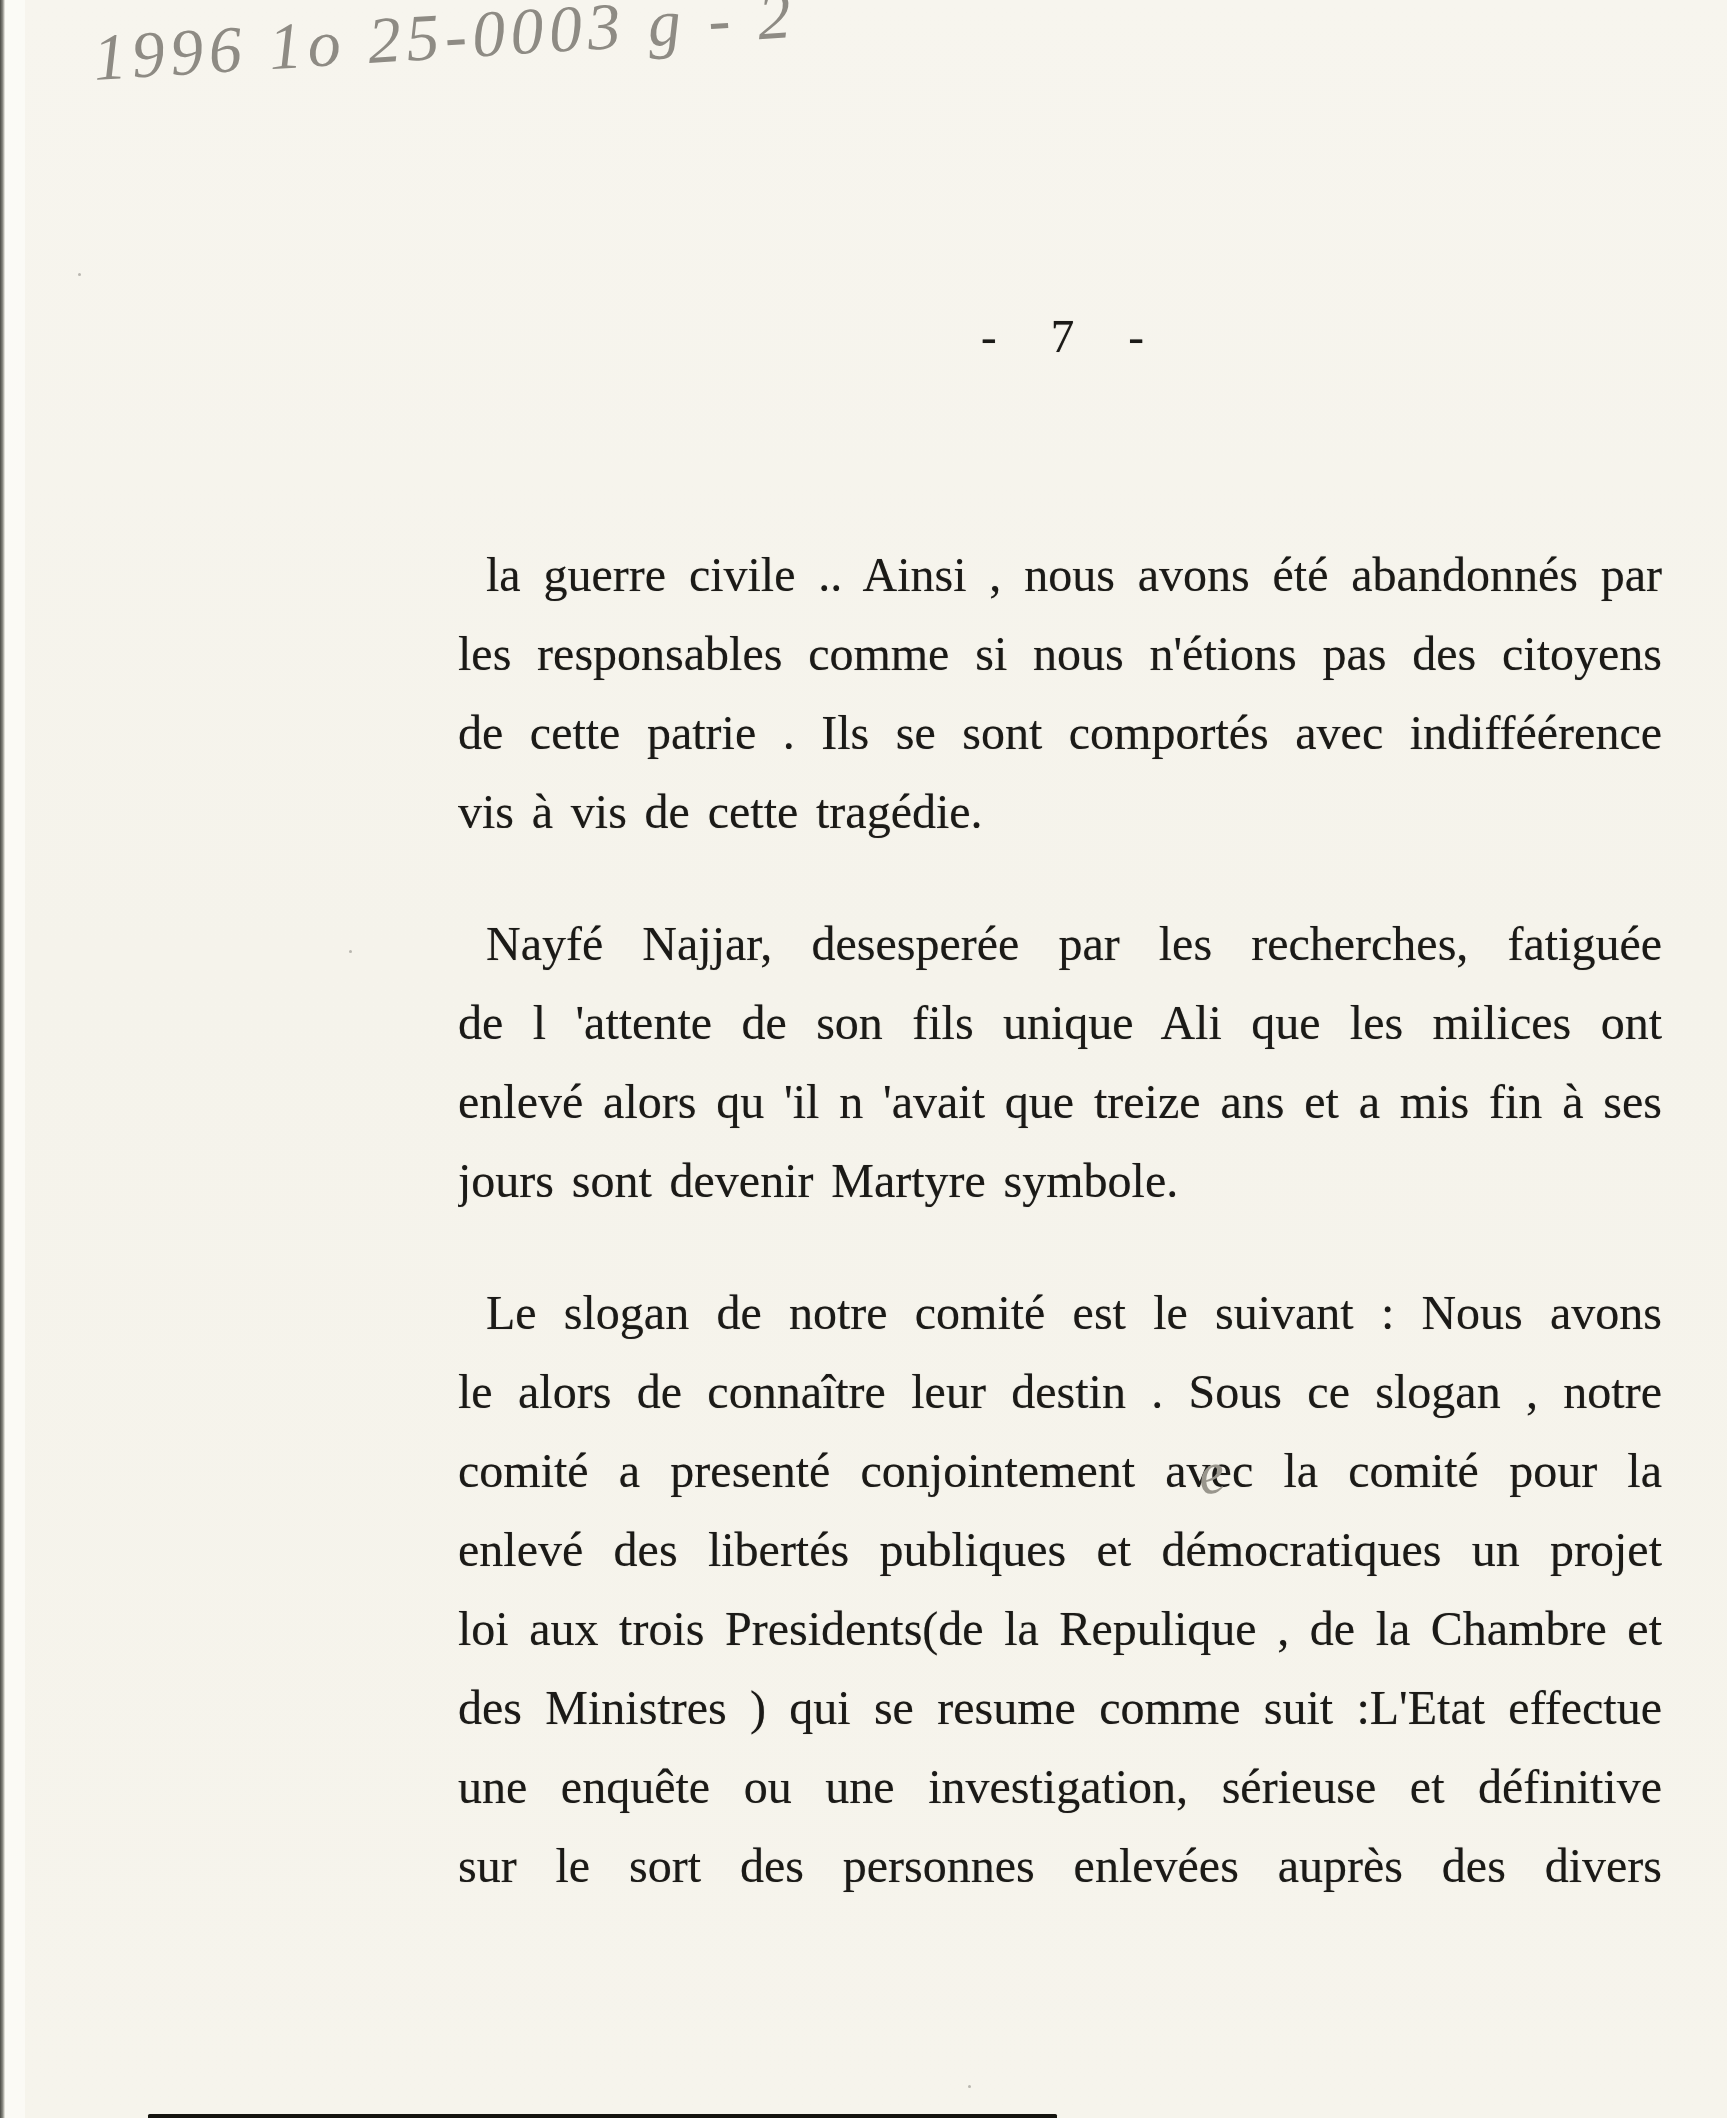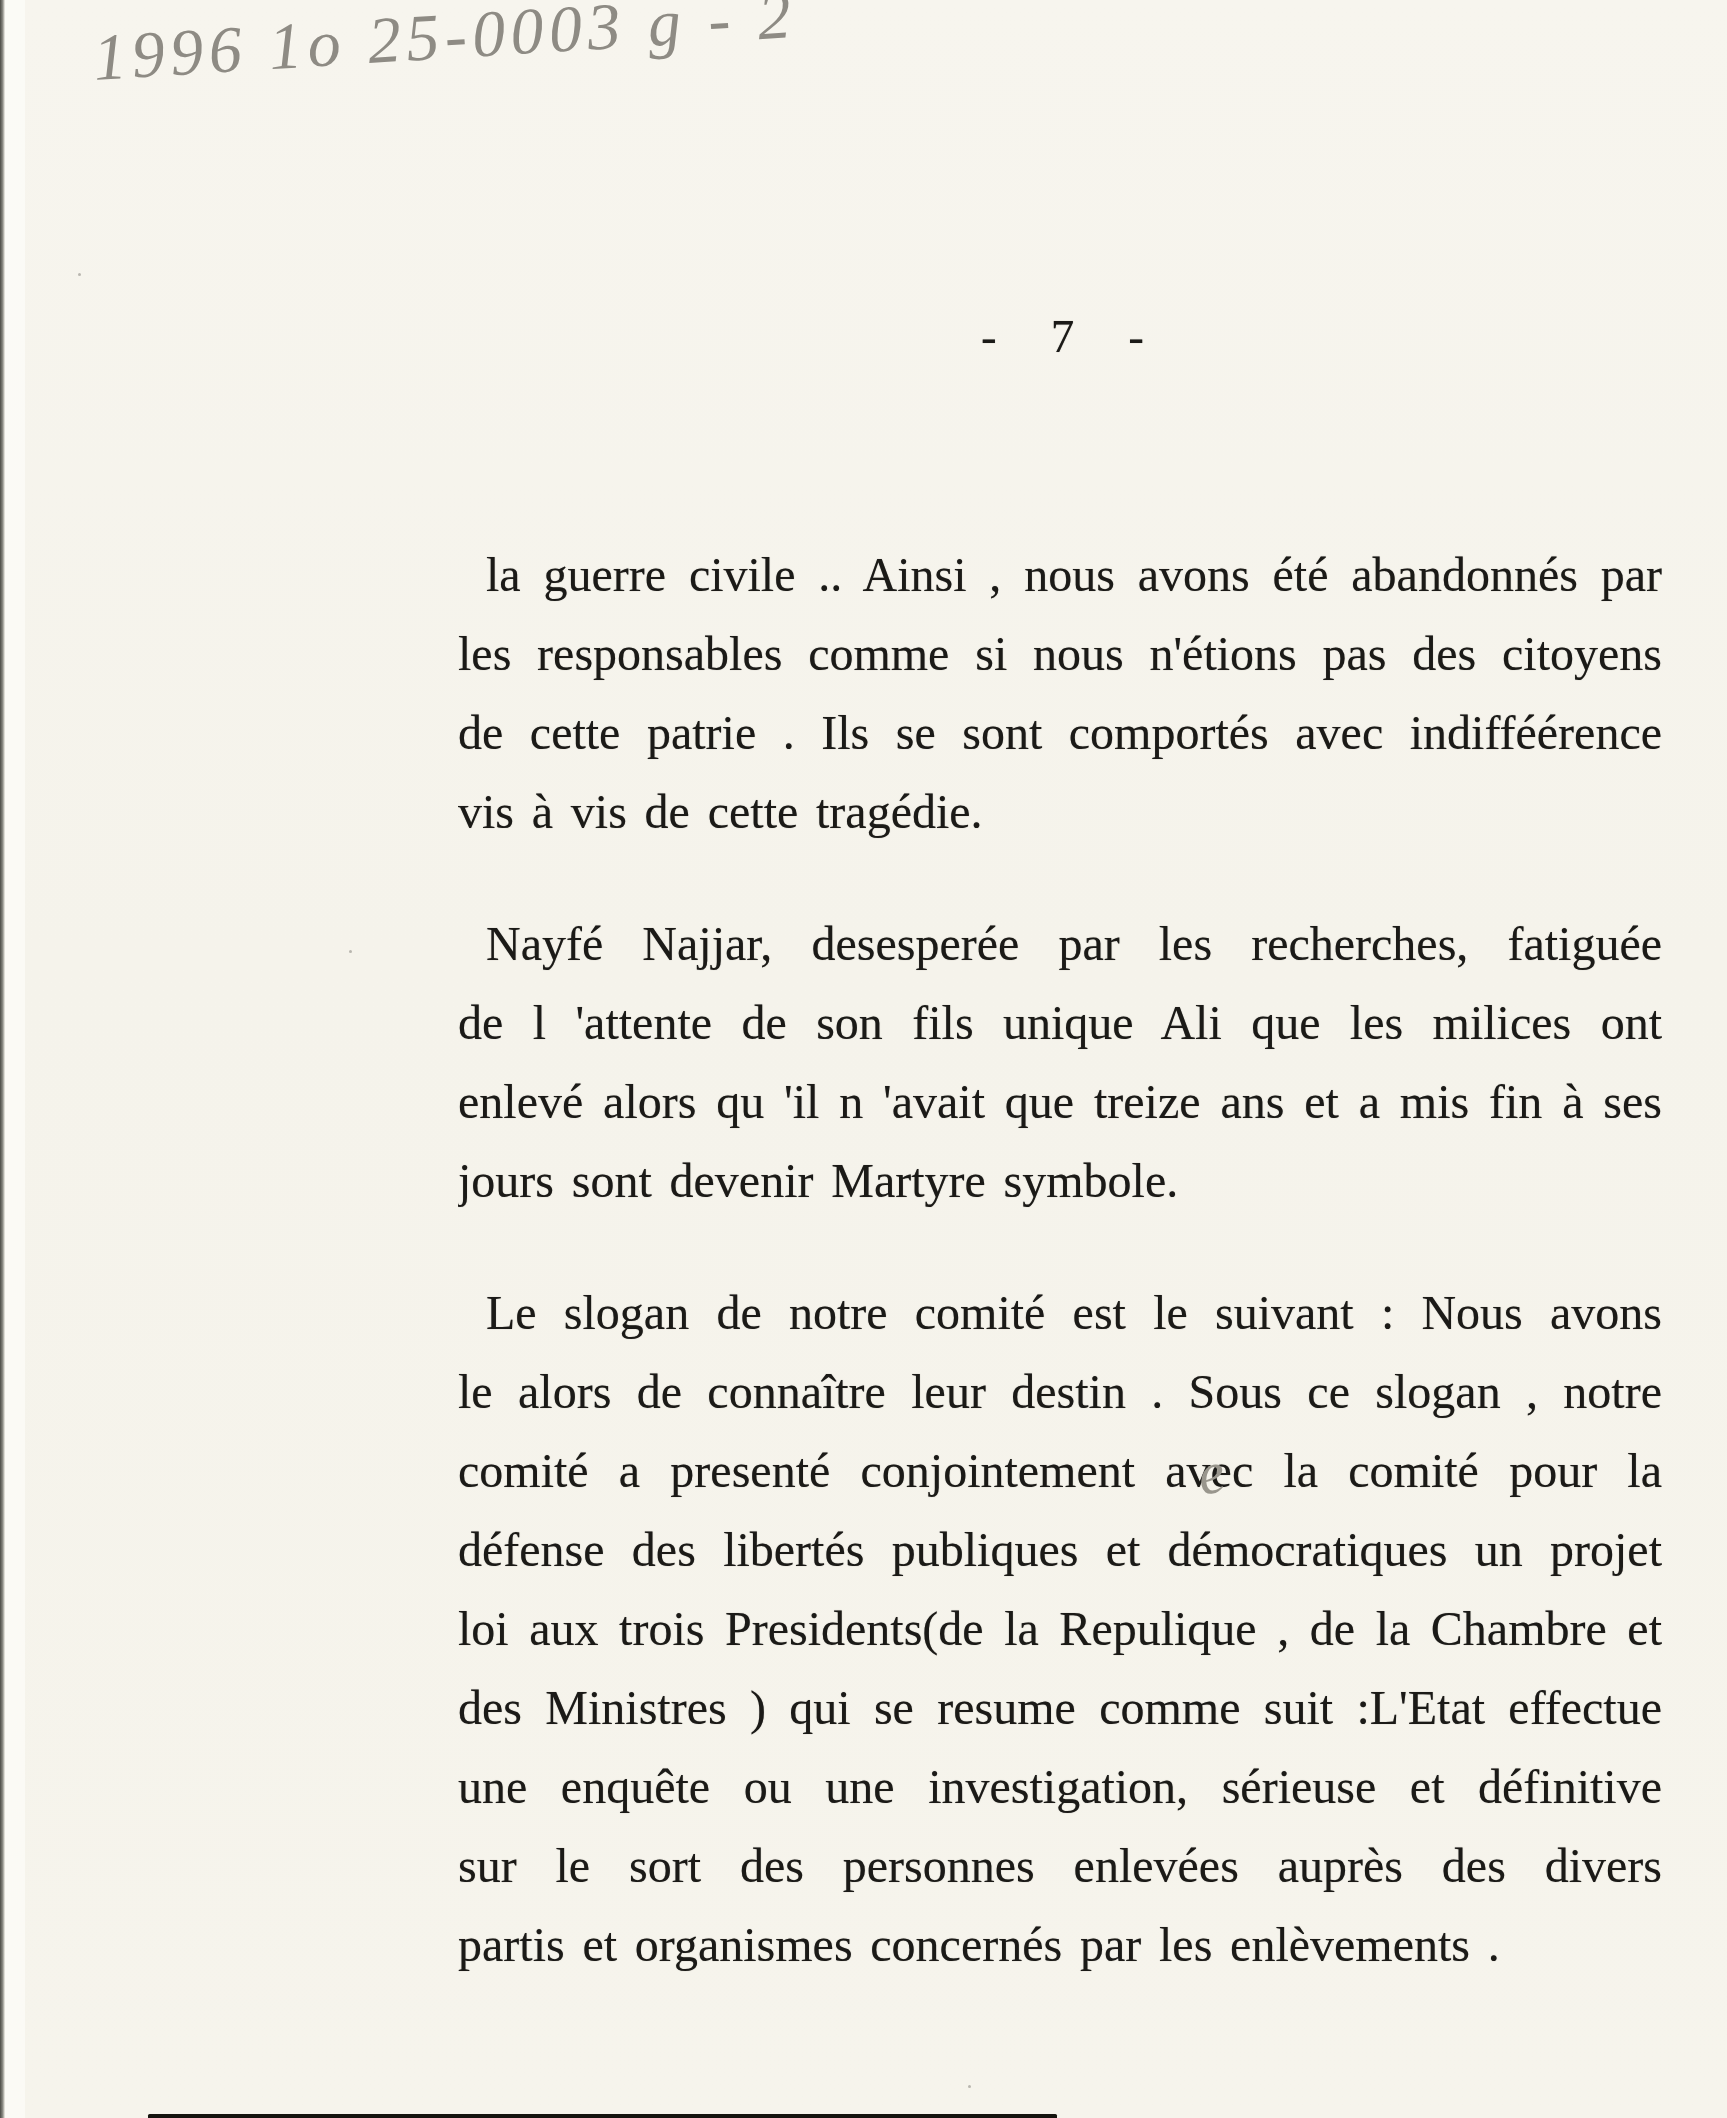--- a/index.html
+++ b/index.html
@@ -146,24 +146,23 @@
       <div class="ln">jours sont devenir Martyre symbole.</div>
     </div>
 
     <div class="para">
       <div class="ln j first">Le slogan de notre comité est le suivant :  Nous avons</div>
       <div class="ln j">le alors de connaître leur destin  . Sous ce slogan , notre</div>
       <div class="ln j">
         <span>comité a presenté conjointement avec la comité pour la</span>
         <span class="pencil-mark">e</span>
       </div>
-      <div class="ln j">défense des libertés publiques et démocratiques un projet</div>
+      <div class="ln j">enlevé des libertés publiques et démocratiques un projet</div>
       <div class="ln j">loi aux trois Presidents(de la Repulique , de la Chambre et</div>
       <div class="ln j">des Ministres ) qui se resume comme suit :L'Etat  effectue</div>
       <div class="ln j">une enquête ou une investigation, sérieuse et définitive</div>
       <div class="ln j">sur le sort des personnes enlevées auprès des divers</div>
-      <div class="ln">partis et organismes concernés par les enlèvements .</div>
     </div>
 
   </div>
 
 </div>
 
 
 </body></html>

